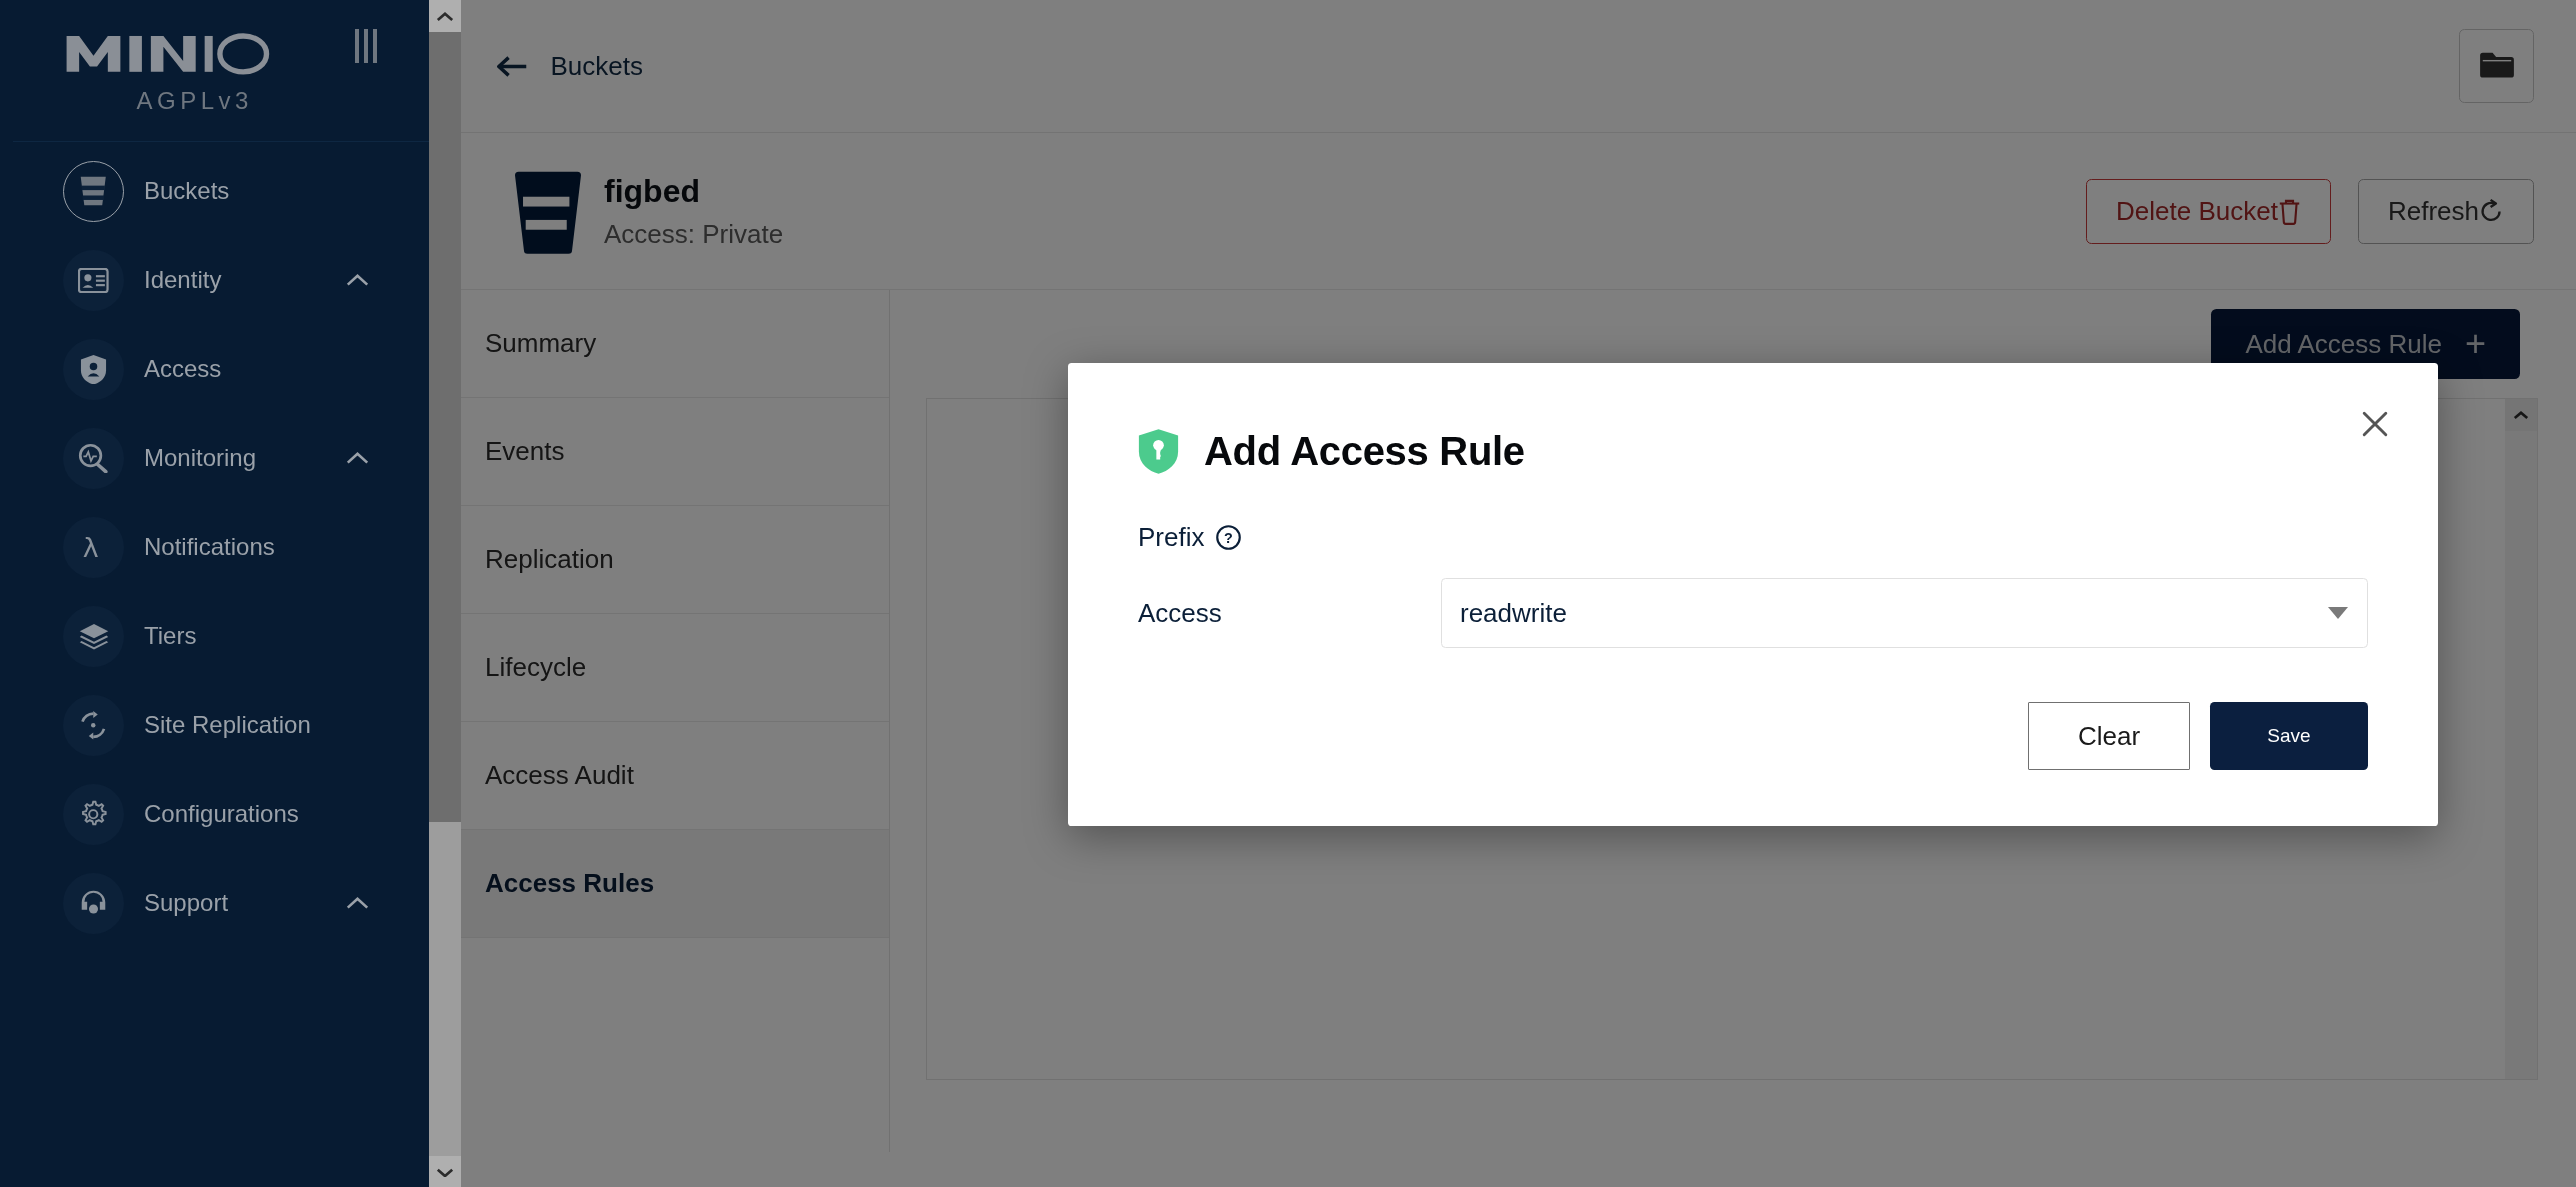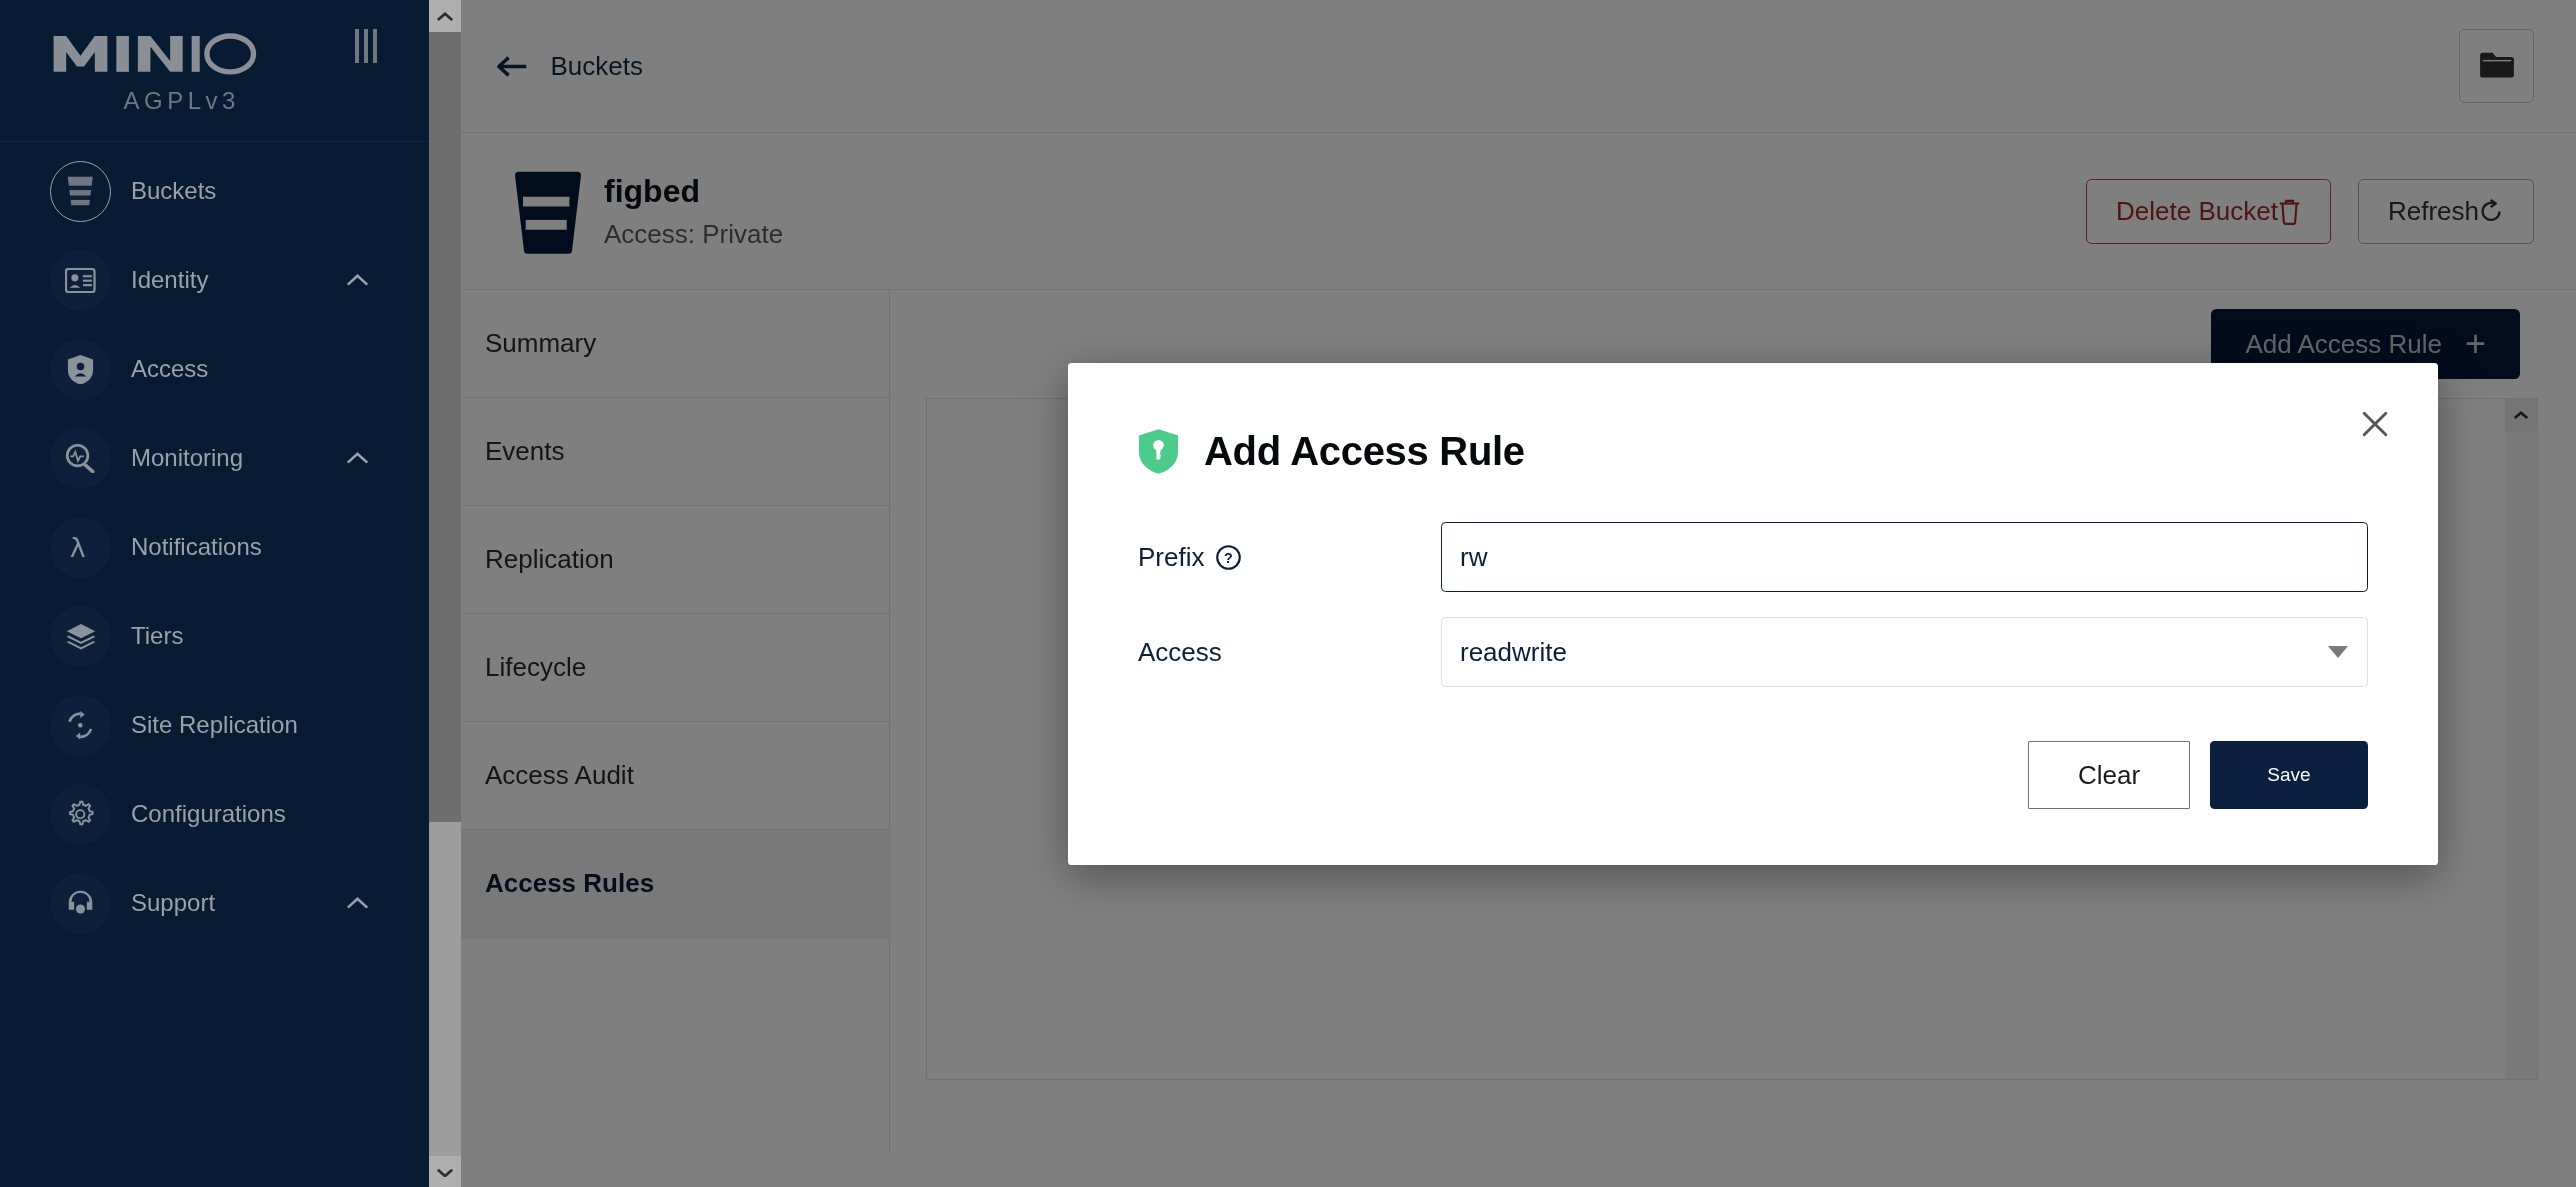--- a/index.html
+++ b/index.html
@@ -17,20 +17,21 @@
   }
 
   
   .sidebar {
     width: 429px;
     height: 1188px;
     background: #071B32;
     position: relative;
     flex: 0 0 429px;
     overflow: hidden;
+    padding-left: 13px;
   }
   .sb-header {
     height: 142px;
     position: relative;
     border-bottom: 0.9px solid #0E2742;
   }
   .logo-wrap {
     position: absolute;
     left: 50px; top: 27px;
     width: 233px;
@@ -683,21 +684,20 @@
 
       <div class="modal-body">
         <div class="form-row">
           <div class="form-label">
             <span>Prefix</span>
             <svg class="help-icon" width="27" height="27" viewBox="0 0 30 30" style="font-size:29px">
               <circle cx="15" cy="15" r="12.5" fill="none" stroke="#0B1F38" stroke-width="2.4"></circle>
               <text x="15" y="21" text-anchor="middle" font-size="16" font-weight="700" fill="#0B1F38" font-family="Liberation Sans, sans-serif">?</text>
             </svg>
           </div>
-          <input class="text-input" type="text" value="rw" style="">
         </div>
 
         <div class="form-row">
           <div class="form-label">
             <span>Access</span>
           </div>
           <div class="select-wrap">
             <div class="select-box">
               <span>readwrite</span>
             </div>

